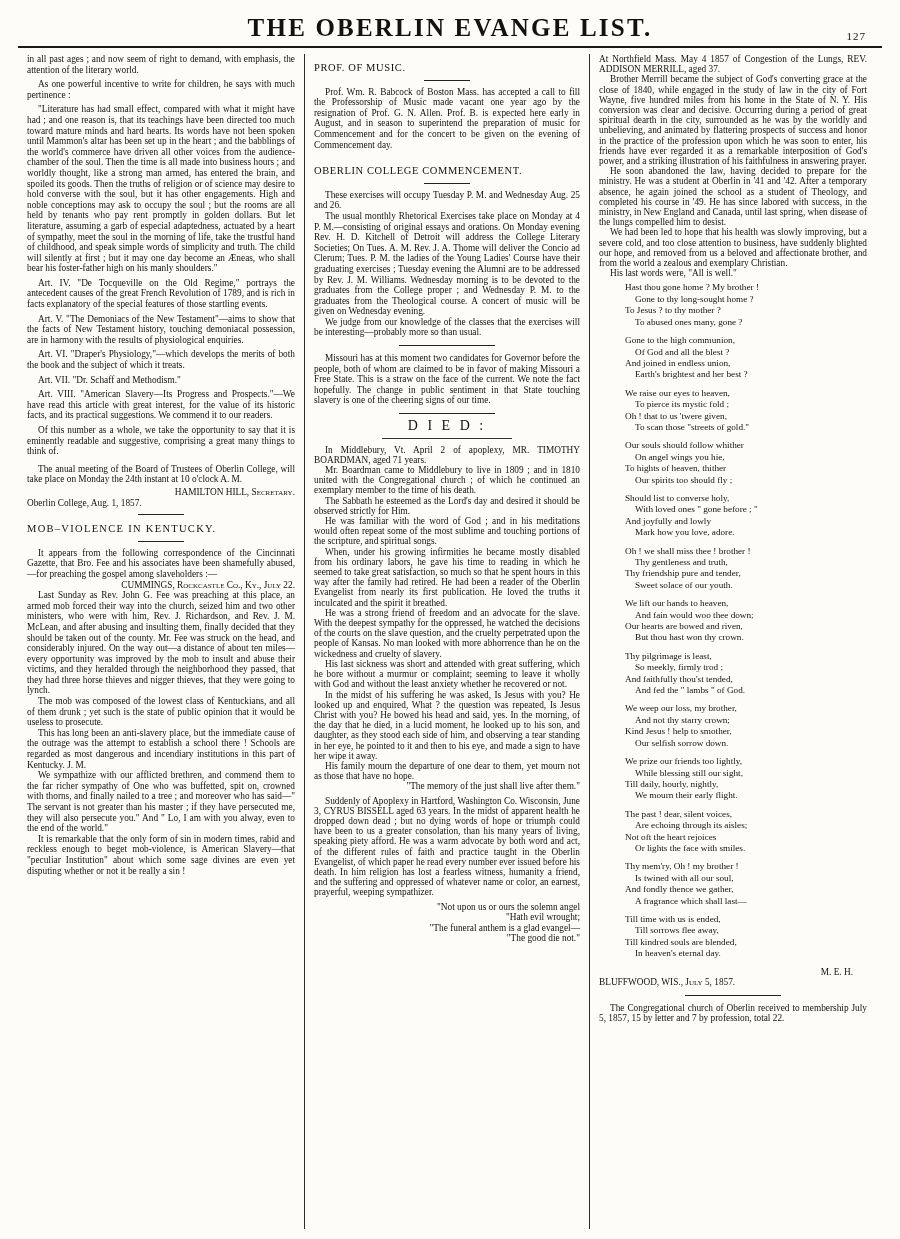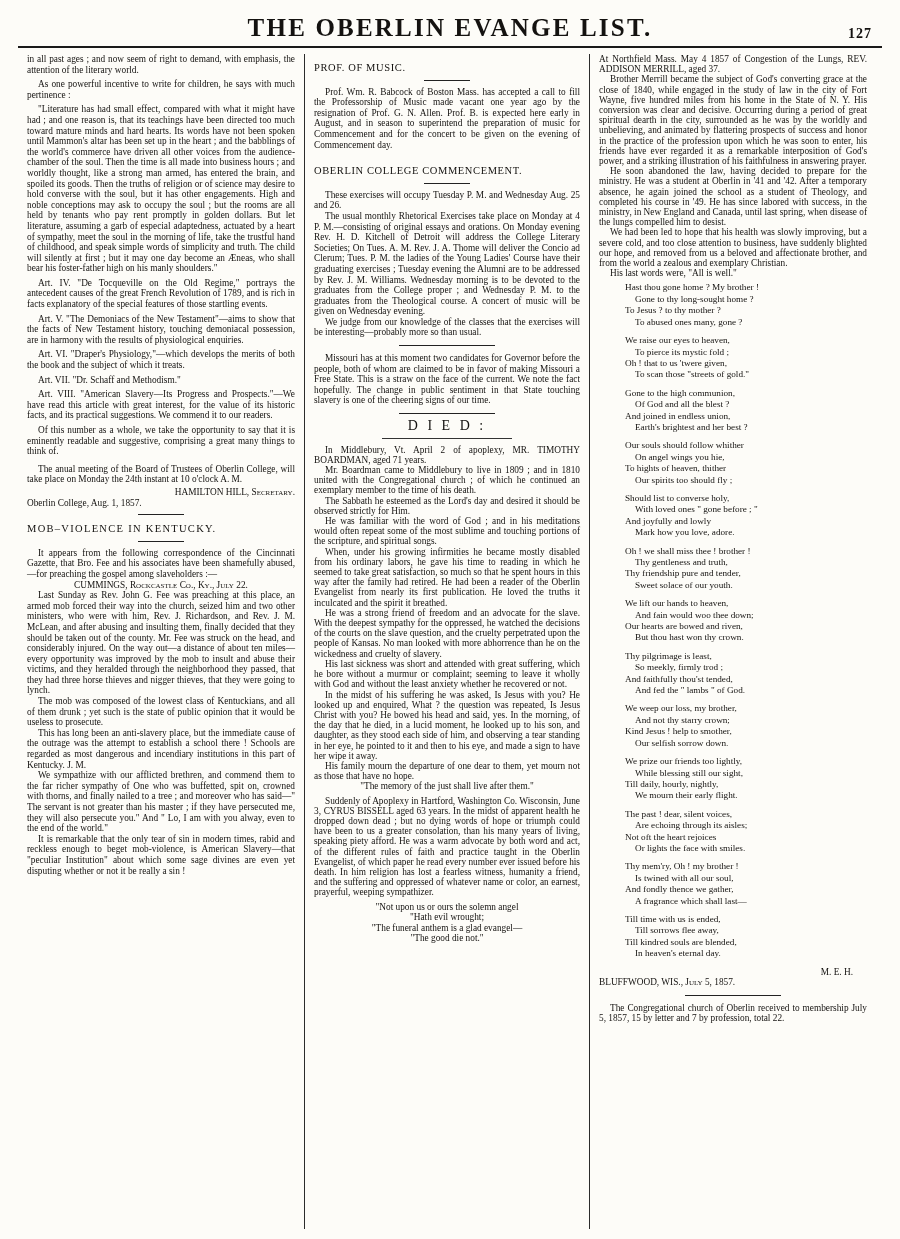--- a/index.html
+++ b/index.html
@@ -34,24 +34,24 @@
   }
   .masthead-title {
     font-family: "Liberation Serif", serif;
     font-size: 25px;
     letter-spacing: 2.2px;
     font-weight: 700;
     white-space: nowrap;
   }
   .masthead-page {
     position: absolute;
-    right: 10px;
+    right: 16px;
     bottom: 4px;
-    font-size: 14px;
-    font-weight: 700;
+    font-size: 11px;
+    font-weight: 400;
     letter-spacing: 1px;
   }
   
   .columns {
     display: flex;
     gap: 0;
     height: 1175px;
   }
   .col {
     width: 286px;
@@ -89,21 +89,21 @@
     margin: 7px auto 7px auto;
   }
   .rule-thin {
     width: 130px;
     height: 1px;
     background: #333;
     margin: 6px auto 6px auto;
   }
   .gap { height: 7px; }
   .gap-sm { height: 4px; }
-  .center { text-align: center; text-indent: 0; }
+  .center { text-align: right; text-indent: 0; }
   .sc { font-variant: small-caps; }
   .sig { text-align: right; text-indent: 0; margin-top: 2px; }
   
   .poem {
     text-align: left;
     text-indent: 0;
     font-size: 9.2px;
     line-height: 11.4px;
     margin: 4px 0 0 0;
     padding-left: 26px;
@@ -160,21 +160,21 @@
       <div class="rule-short"></div>
       <div class="head sp">MOB–VIOLENCE IN KENTUCKY.</div>
       <div class="rule-short"></div>
 
       <p>It appears from the following correspondence of the Cincinnati Gazette, that Bro. Fee and his associates have been shamefully abused,—for preaching the gospel among slaveholders :—</p>
       <p class="center sc">CUMMINGS, Rockcastle Co., Ky., July 22.</p>
       <p>Last Sunday as Rev. John G. Fee was preaching at this place, an armed mob forced their way into the church, seized him and two other ministers, who were with him, Rev. J. Richardson, and Rev. J. M. McLean, and after abusing and insulting them, finally decided that they should be taken out of the county.  Mr. Fee was struck on the head, and considerably injured.  On the way out—a distance of about ten miles—every opportunity was improved by the mob to insult and abuse their victims, and they heralded through the neighborhood they passed, that they had three horse thieves and nigger thieves, that they were going to lynch.</p>
       <p>The mob was composed of the lowest class of Kentuckians, and all of them drunk ; yet such is the state of public opinion that it would be useless to prosecute.</p>
       <p>This has long been an anti-slavery place, but the immediate cause of the outrage was the attempt to establish a school there !  Schools are regarded as most dangerous and incendiary institutions in this part of Kentucky.   J. M.</p>
       <p>We sympathize with our afflicted brethren, and commend them to the far richer sympathy of One who was buffetted, spit on, crowned with thorns, and finally nailed to a tree ; and moreover who has said—" The servant is not greater than his master ; if they have persecuted me, they will also persecute you."  And " Lo, I am with you alway, even to the end of the world."</p>
-      <p>It is remarkable that the only tear of sin in modern times, rabid and reckless enough to beget mob-violence, is American Slavery—that "peculiar Institution" about which some sage divines are even yet disputing whether or not it be really a sin !</p>
+      <p>It is remarkable that the only form of sin in modern times, rabid and reckless enough to beget mob-violence, is American Slavery—that "peculiar Institution" about which some sage divines are even yet disputing whether or not it be really a sin !</p>
     </div>
 
     <div class="col mid">
       <div class="head">PROF. OF MUSIC.</div>
       <div class="rule-short"></div>
       <p>Prof. Wm. R. Babcock of Boston Mass. has accepted a call to fill the Professorship of Music made vacant one year ago by the resignation of Prof. G. N. Allen.  Prof. B. is expected here early in August, and in season to superintend the preparation of music for Commencement and for the concert to be given on  the  evening  of  Commencement day.</p>
 
       <div class="gap"></div>
       <div class="head">OBERLIN COLLEGE COMMENCEMENT.</div>
       <div class="rule-short"></div>
@@ -219,32 +219,32 @@
       <p class="tight">His last words were, "All is well."</p>
 
       <div class="poem">
         <div class="stanza">
           <div class="l1">Hast thou gone home ? My brother !</div>
           <div class="l2">Gone to thy long-sought home ?</div>
           <div class="l1">To Jesus ? to thy mother ?</div>
           <div class="l2">To abused ones many, gone ?</div>
         </div>
         <div class="stanza">
+          <div class="l1">Gone to the high communion,</div>
+          <div class="l2">Of God and all the blest ?</div>
+          <div class="l1">And joined in endless union,</div>
+          <div class="l2">Earth's brightest and her best ?</div>
+        </div>
+        <div class="stanza">
           <div class="l1">We raise our eyes to heaven,</div>
           <div class="l2">To pierce its mystic fold ;</div>
           <div class="l1">Oh ! that to us 'twere given,</div>
           <div class="l2">To scan those "streets of gold."</div>
         </div>
         <div class="stanza">
-          <div class="l1">Gone to the high communion,</div>
-          <div class="l2">Of God and all the blest ?</div>
-          <div class="l1">And joined in endless union,</div>
-          <div class="l2">Earth's brightest and her best ?</div>
-        </div>
-        <div class="stanza">
           <div class="l1">Our souls should follow whither</div>
           <div class="l2">On angel wings you hie,</div>
           <div class="l1">To hights of heaven, thither</div>
           <div class="l2">Our spirits too should fly ;</div>
         </div>
         <div class="stanza">
           <div class="l1">Should list to converse holy,</div>
           <div class="l2">With loved ones " gone before ; "</div>
           <div class="l1">And joyfully and lowly</div>
           <div class="l2">Mark how you love, adore.</div>

